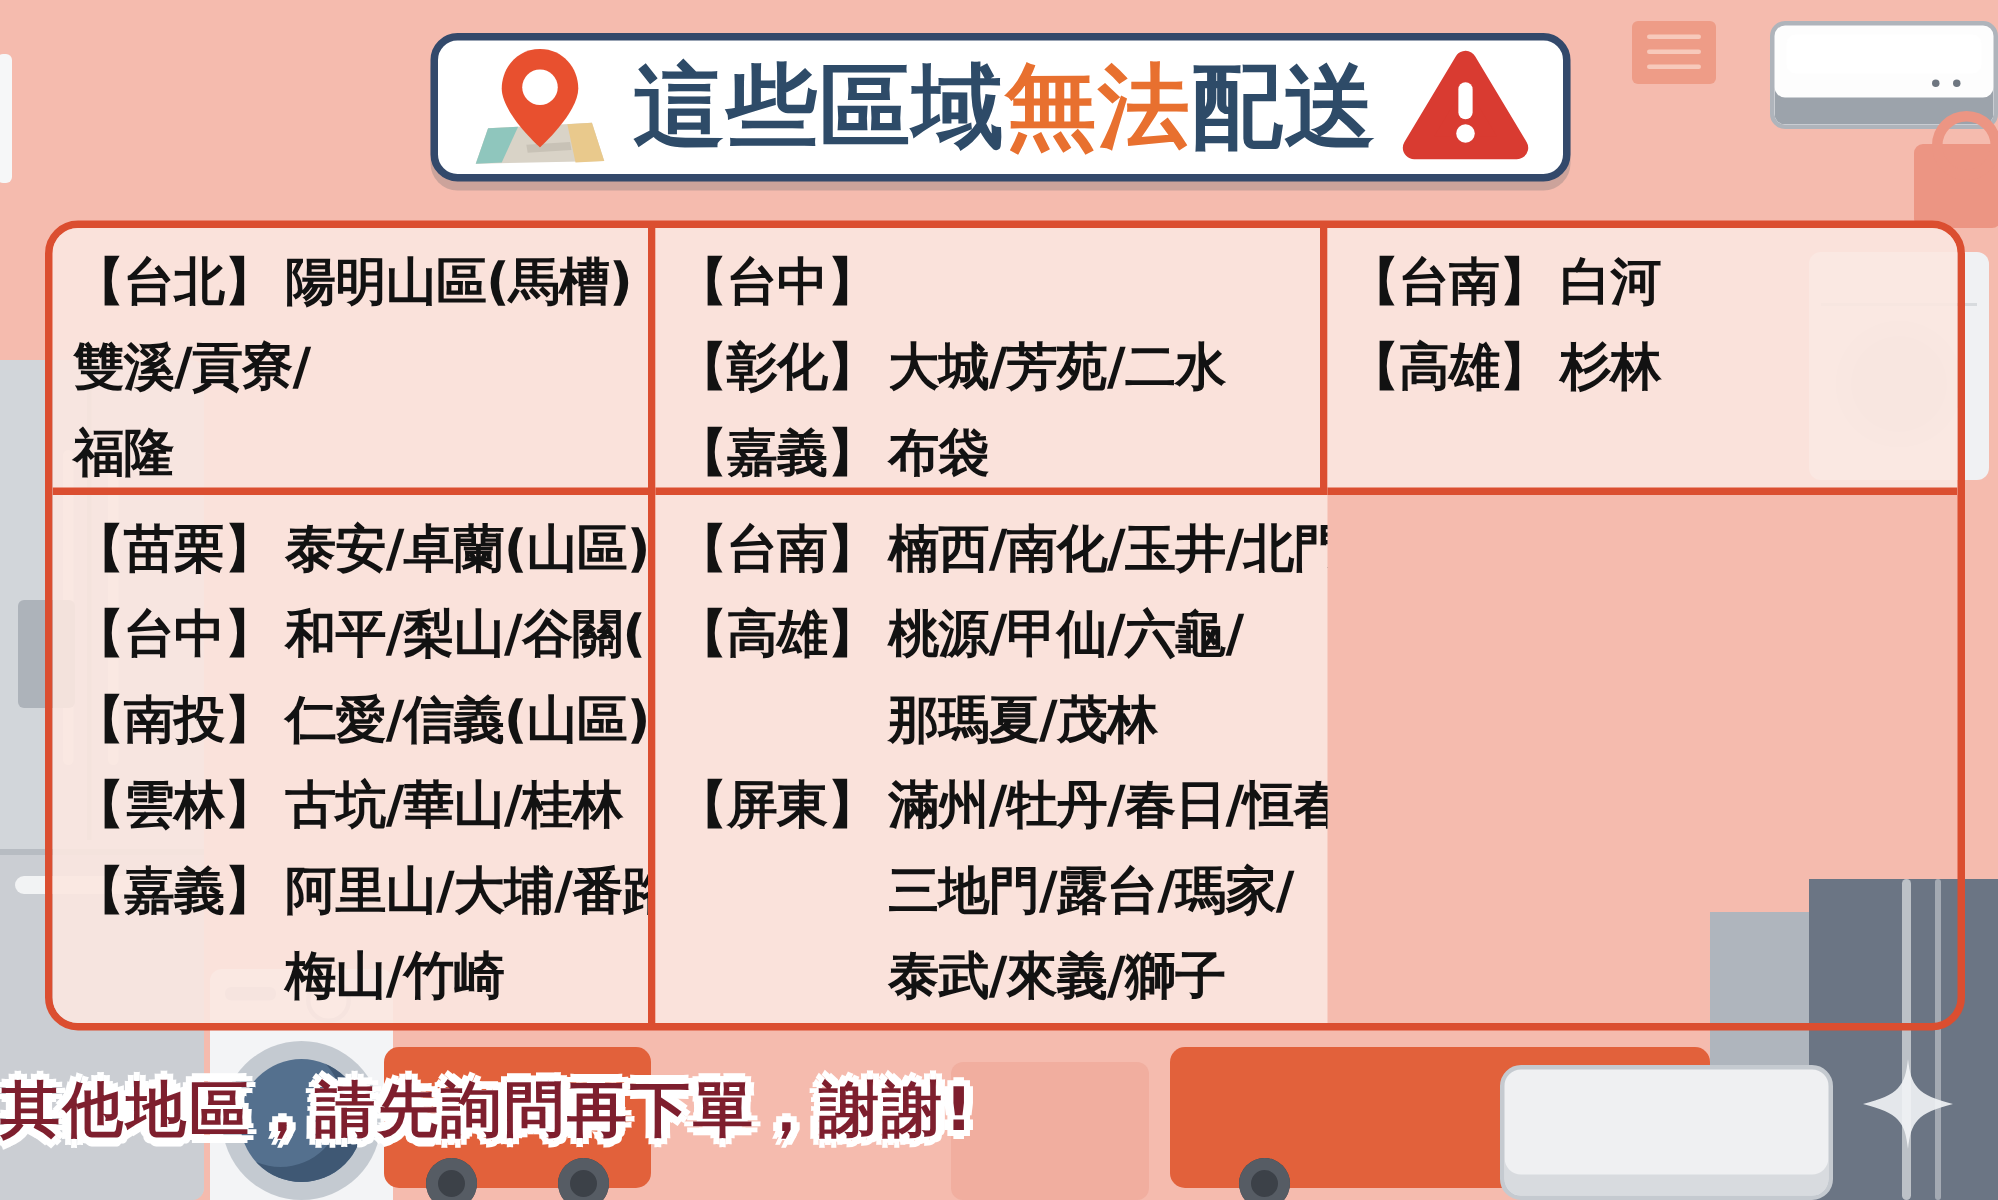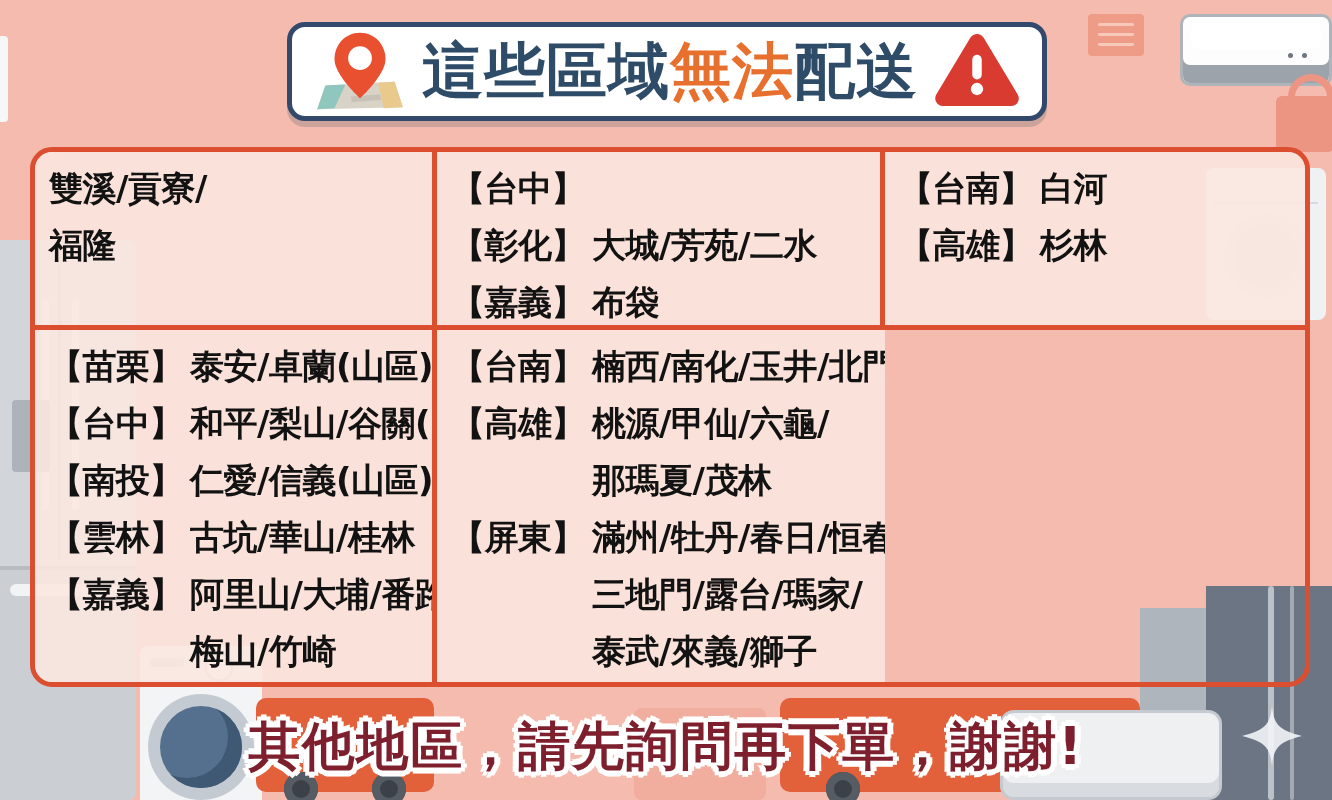--- a/index.html
+++ b/index.html
@@ -75,22 +75,22 @@
              display:grid;grid-template-columns:402px 448px 1fr;grid-template-rows:178px 1fr;}
   .cell{background:rgba(251,231,224,0.90);box-sizing:border-box;padding:8px 8px 0 14px;overflow:hidden;}
   .cell.bR{border-right:5px solid #DB4E30;}
   .cell.bB{border-bottom:5px solid #DB4E30;}
   .entry{display:flex;align-items:flex-start;color:#121212;font-weight:bold;
          font-size:34px;line-height:57px;letter-spacing:-0.5px;}
   .entry .region{flex:none;width:4.15em;white-space:nowrap;}
   .entry .areas{white-space:pre;}
 
   
-  .footer{position:absolute;left:0;top:712px;width:100%;text-align:center;z-index:6;
-          font-size:52px;font-weight:900;color:#7E1F2E;letter-spacing:2px;white-space:nowrap;
+  .footer{position:absolute;left:0;top:712px;width:100%;z-index:6;
+          font-size:40px;font-weight:900;color:#7E1F2E;letter-spacing:2px;white-space:nowrap;
           text-shadow:-4px -4px 0 #fff,4px -4px 0 #fff,-4px 4px 0 #fff,4px 4px 0 #fff,
                       -6px 0 0 #fff,6px 0 0 #fff,0 -6px 0 #fff,0 6px 0 #fff;}
 </style>
 </head>
 <body>
 
 <div class="stage">
 
   <div class="deco sliver"></div>
   <div class="deco drawer-top">
@@ -166,20 +166,24 @@
         <rect x="40" y="24" width="10" height="26" rx="5" fill="#FFFFFF"></rect>
         <circle cx="45" cy="60" r="6.5" fill="#FFFFFF"></circle>
       </svg>
     </span>
   </div>
 
   <div class="areatable">
 
     <div class="cell bR bB">
       <div class="entry">
+        <span class="region">【台北】</span>
+        <span class="areas">陽明山區(馬槽)</span>
+      </div>
+      <div class="entry">
         <span class="areas">雙溪/貢寮/
 福隆</span>
       </div>
     </div>
 
     <div class="cell bR bB">
       <div class="entry">
         <span class="region">【台中】</span>
       </div>
       <div class="entry">

